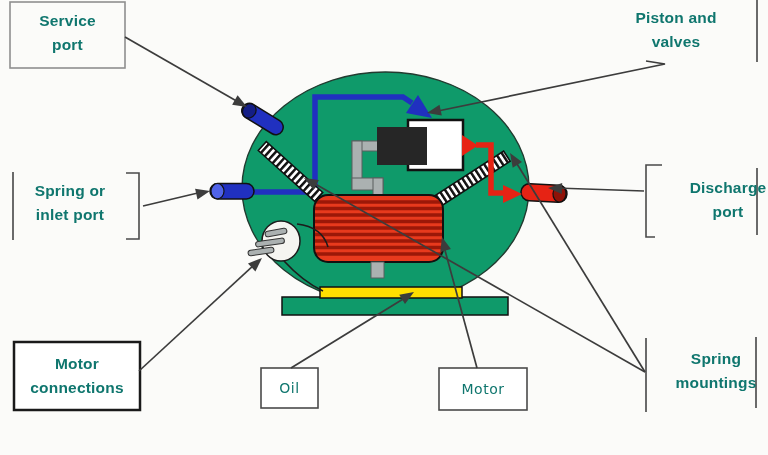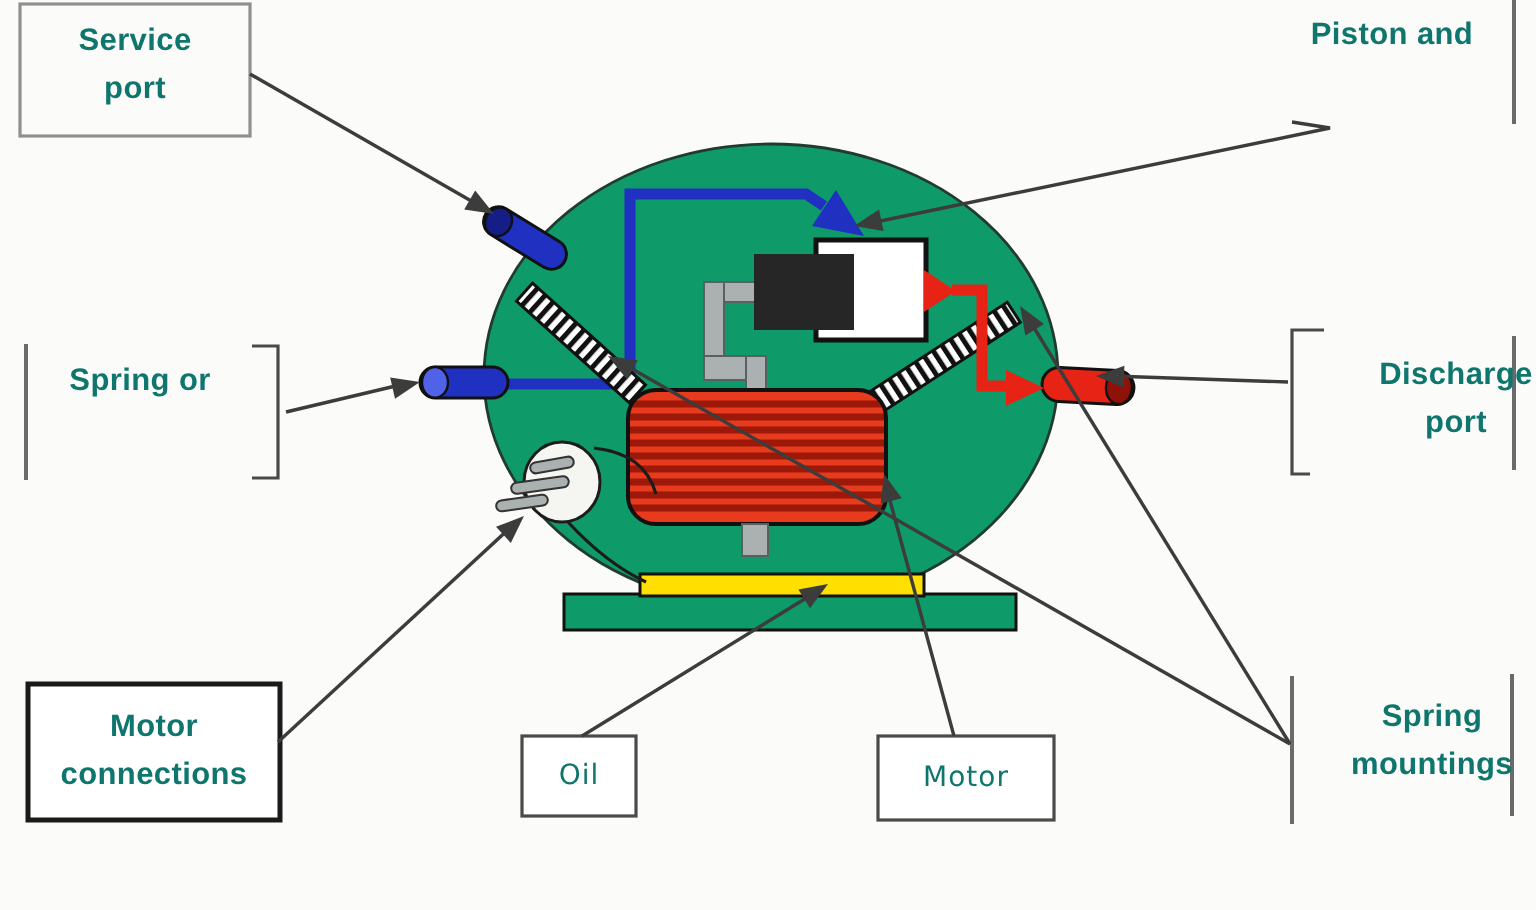--- a/index.html
+++ b/index.html
@@ -129,25 +129,27 @@
     <polygon points="262,258 255.4,271.5 248,263.4"></polygon>
     <polygon points="414,292 405,304.1 399.2,294.7"></polygon>
     <polygon points="442,237 450.9,249.1 440.3,251.9"></polygon>
   </g>
 </svg>
 
 <div class="callout" style="left:10px;top:9px;width:115px;">
   <span>Service</span>
   <span>port</span>
 </div>
-<div class="callout" style="left:636px;top:6px;width:120px;text-align:center;">
+<div class="callout" style="left:616px;top:6px;width:120px;text-align:center;">
   <span>Piston and</span>
+  <span>valves</span>
 </div>
 <div class="callout" style="left:15px;top:179px;width:110px;">
   <span>Spring or</span>
+  <span>inlet port</span>
 </div>
 <div class="callout" style="left:678px;top:176px;width:100px;">
   <span>Discharge</span>
   <span>port</span>
 </div>
 <div class="callout" style="left:14px;top:352px;width:126px;">
   <span>Motor</span>
   <span>connections</span>
 </div>
 <div class="callout" style="left:648px;top:347px;width:106px;padding-left:15px;">

